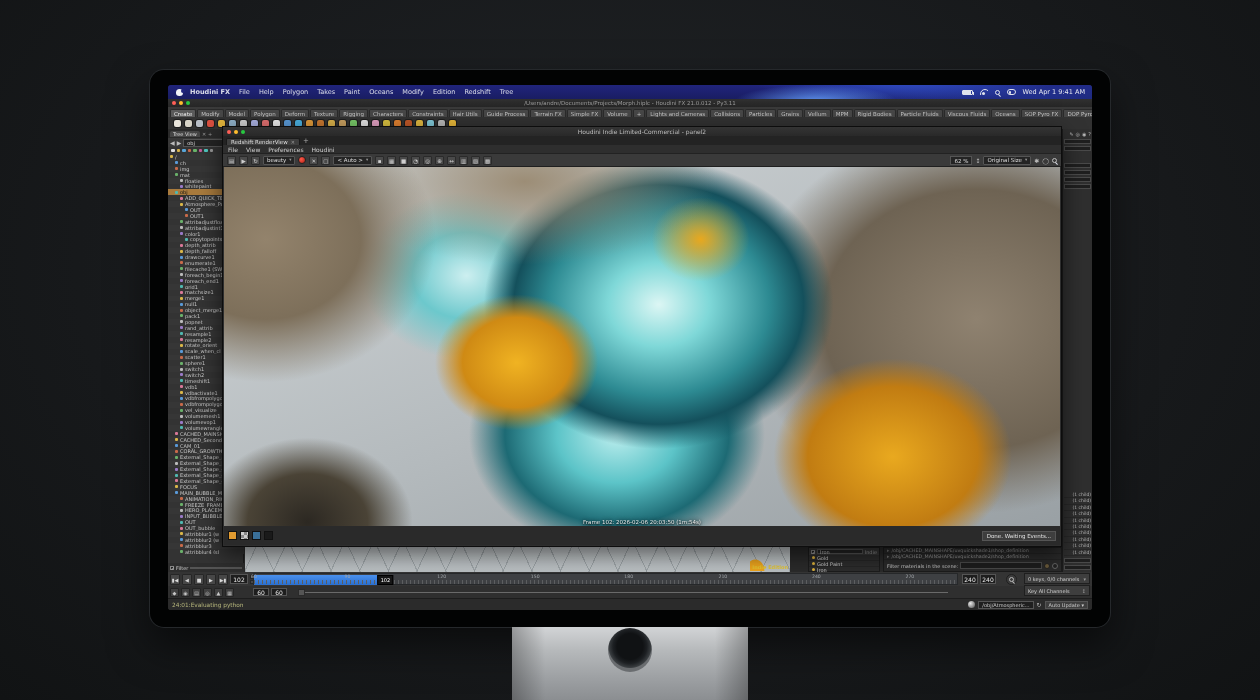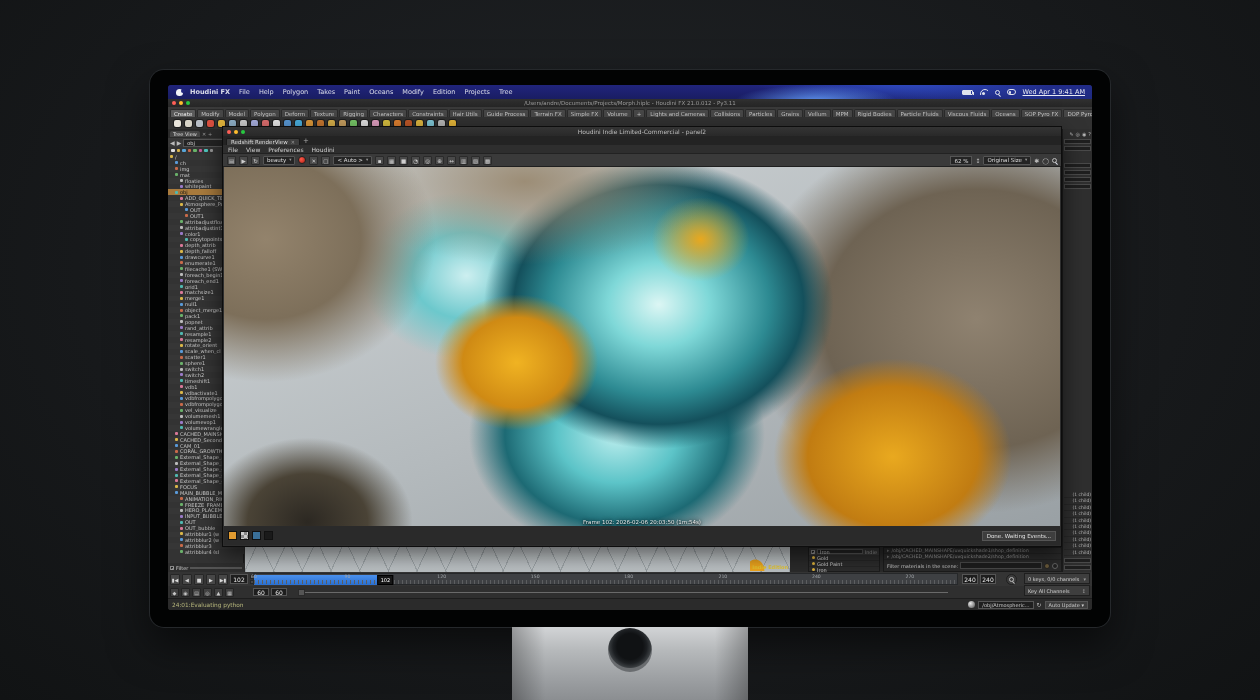--- a/index.html
+++ b/index.html
@@ -29,21 +29,21 @@
       radial-gradient(220px 34px at 735px -6px, rgba(52,86,214,.9), rgba(52,86,214,0) 70%),
       radial-gradient(300px 40px at 860px 10px, rgba(35,52,150,.8), rgba(35,52,150,0) 75%),
       linear-gradient(180deg,#20247c,#191d62);
     display:flex; align-items:center; font-size:6.5px; color:#e8eaf2; }
   .apple { width:7px; height:8px; margin:0 7px 0 8px; position:relative; }
   .apple::before { content:""; position:absolute; left:0; top:1px; width:7px; height:7px; border-radius:50% 50% 46% 46%; background:#f2f3f7; }
   .apple::after { content:""; position:absolute; right:-2px; top:1px; width:4px; height:4px; border-radius:50%; background:#20247c; }
   #menu-items { display:flex; gap:9px; align-items:center; }
   .mitem { white-space:nowrap; opacity:.92; }
   .mitem.b { font-weight:bold; }
-  .mb-right { margin-left:auto; display:flex; align-items:center; gap:7px; padding-right:7px;text-decoration:underline; }
+  .mb-right { margin-left:auto; display:flex; align-items:center; gap:7px; padding-right:7px; }
   .batt { width:11px; height:5px; border:1px solid #dfe2ec; border-radius:1px; position:relative; }
   .batt::before { content:""; position:absolute; left:0; top:0; bottom:0; width:8px; background:#dfe2ec; }
   .batt::after { content:""; position:absolute; right:-2px; top:1px; width:1px; height:3px; background:#dfe2ec; }
   .wifi { width:8px; height:6px; position:relative; overflow:hidden; }
   .wifi::before { content:""; position:absolute; left:0; top:0; width:8px; height:8px; border:1px solid #dfe2ec; border-radius:50%; }
   .wifi::after { content:""; position:absolute; left:2.5px; top:2.5px; width:3px; height:3px; background:#dfe2ec; border-radius:50%; }
   .magicon { width:5px; height:5px; border:1px solid #dfe2ec; border-radius:50%; position:relative; }
   .magicon::after { content:""; position:absolute; right:-2px; bottom:-2px; width:3px; height:1px; background:#dfe2ec; transform:rotate(45deg); }
   .cc { width:9px; height:6px; border-radius:3px; border:1px solid #dfe2ec; position:relative; }
   .cc::before { content:""; position:absolute; left:1px; top:1px; width:2.5px; height:2.5px; border-radius:50%; background:#dfe2ec; }
@@ -219,21 +219,21 @@
         <nav id="menu-items">
             <span class="mitem b">Houdini FX</span>
             <span class="mitem">File</span>
             <span class="mitem">Help</span>
             <span class="mitem">Polygon</span>
             <span class="mitem">Takes</span>
             <span class="mitem">Paint</span>
             <span class="mitem">Oceans</span>
             <span class="mitem">Modify</span>
             <span class="mitem">Edition</span>
-            <span class="mitem">Projects</span>
+            <span class="mitem">Redshift</span>
             <span class="mitem">Tree</span>
           </nav>
         <div class="mb-right">
           <span class="batt"></span>
           <span class="wifi"></span>
           <span class="magicon"></span>
           <span class="cc"></span>
           <span class="clock">Wed Apr 1 9:41 AM</span>
         </div>
       </div>

